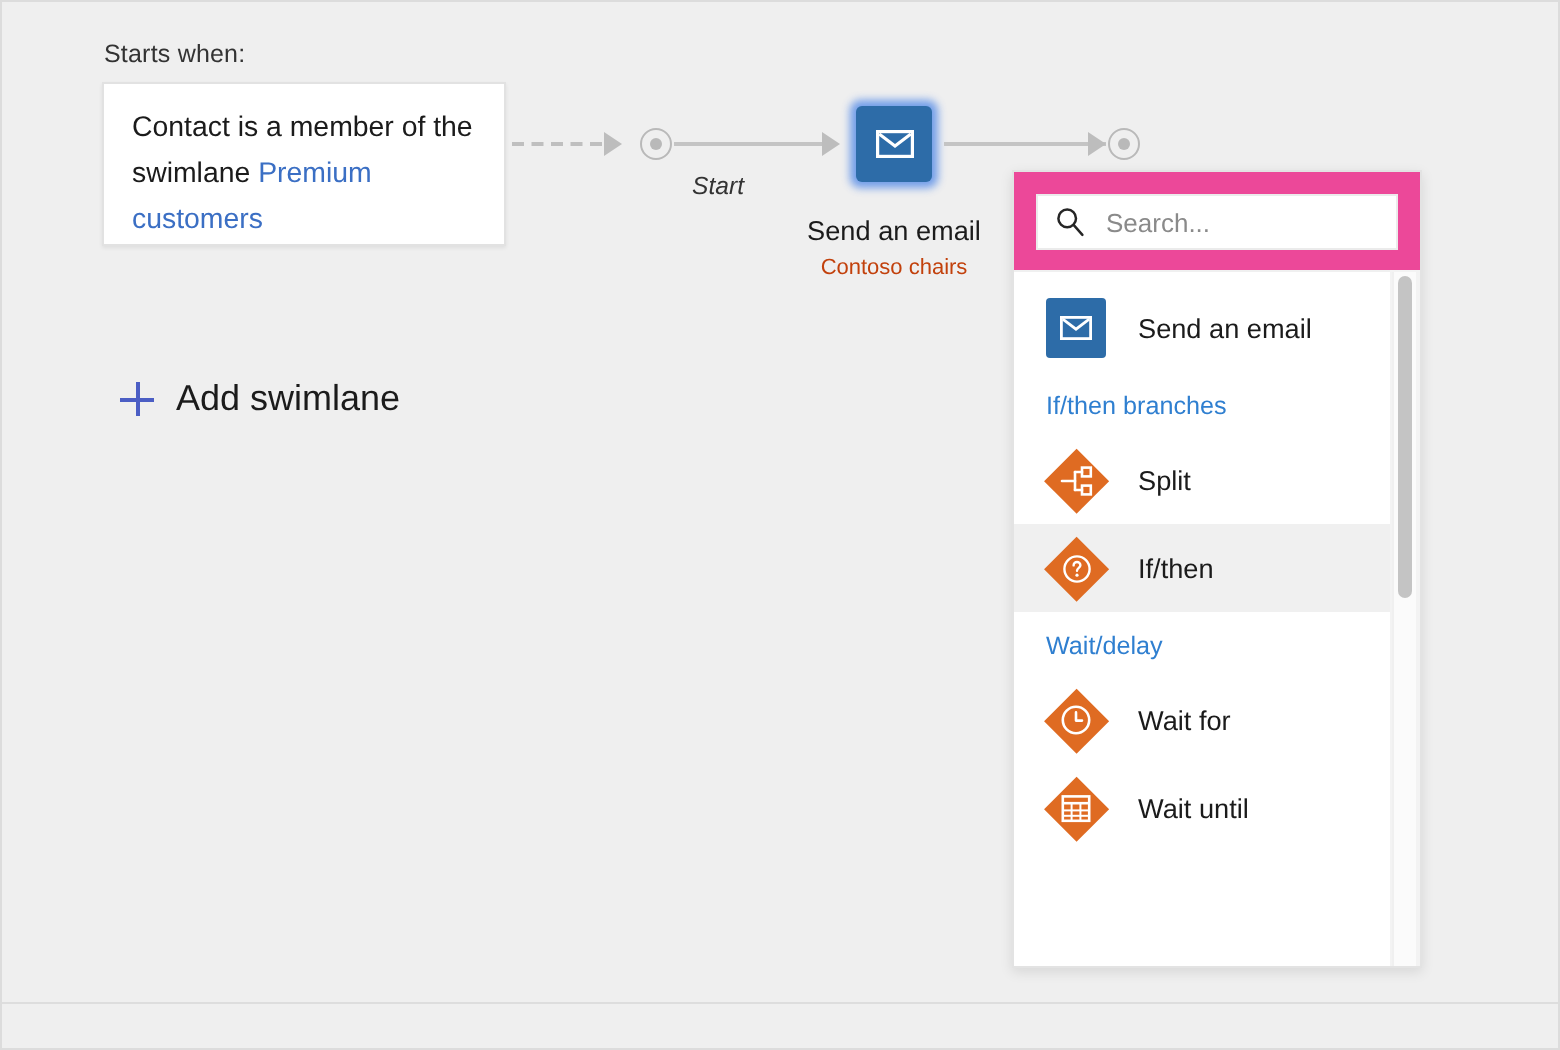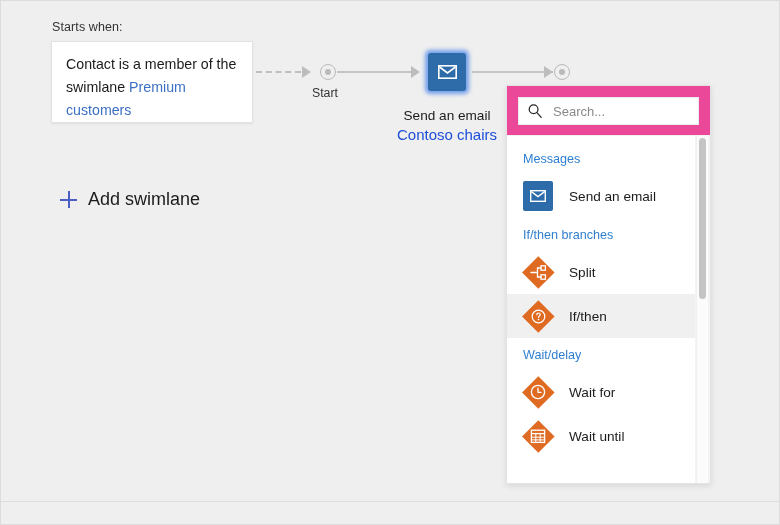--- a/index.html
+++ b/index.html
@@ -107,21 +107,22 @@
   .start-node { left: 319px; top: 63px; }
   .end-node   { left: 553px; top: 63px; }
 
   .start-label {
     position: absolute;
     left: 311px;
     top: 85px;
     font-size: 12.3px;
     color: #333333;
     width: 60px;
-    text-align: left;
+    text-align: right;
+    font-style: italic;
   }
 
   
   .solid-line {
     position: absolute;
     height: 2px;
     background: #c4c4c4;
     top: 70px;
   }
   .line-b { left: 336px; width: 75px; }
@@ -163,22 +164,22 @@
     top: 105px;
     width: 150px;
     text-align: center;
   }
   .node-title {
     font-size: 13.6px;
     color: #1b1b1b;
     line-height: 19px;
   }
   .node-subtitle {
-    font-size: 15px;
-    color: #1d4ed8;
+    font-size: 11px;
+    color: #c2410c;
     line-height: 19px;
   }
 
   
   .add-swimlane {
     position: absolute;
     left: 59px;
     top: 188px;
     display: flex;
     align-items: center;
@@ -402,21 +403,20 @@
           <circle cx="6.6" cy="6.2" r="4.4" fill="none" stroke="#262626" stroke-width="1.25"></circle>
           <line x1="9.9" y1="9.6" x2="14.2" y2="14.4" stroke="#262626" stroke-width="1.25" stroke-linecap="round"></line>
         </svg>
         <input class="search-input" type="text" placeholder="Search..." style="">
       </div>
     </div>
 
     <div class="list-wrap">
       <div class="list-inner">
 
-        <div class="section-head">Messages</div>
         <div class="menu-item">
           <span class="icon-square">
             <svg width="16" height="12" viewBox="0 0 16 12">
               <rect x="0.7" y="0.7" width="14.6" height="10.6" fill="none" stroke="#ffffff" stroke-width="1.4"></rect>
               <path d="M1.4 1.6 L8 6.6 L14.6 1.6" fill="none" stroke="#ffffff" stroke-width="1.4"></path>
             </svg>
           </span>
           <span class="menu-label">Send an email</span>
         </div>
 

